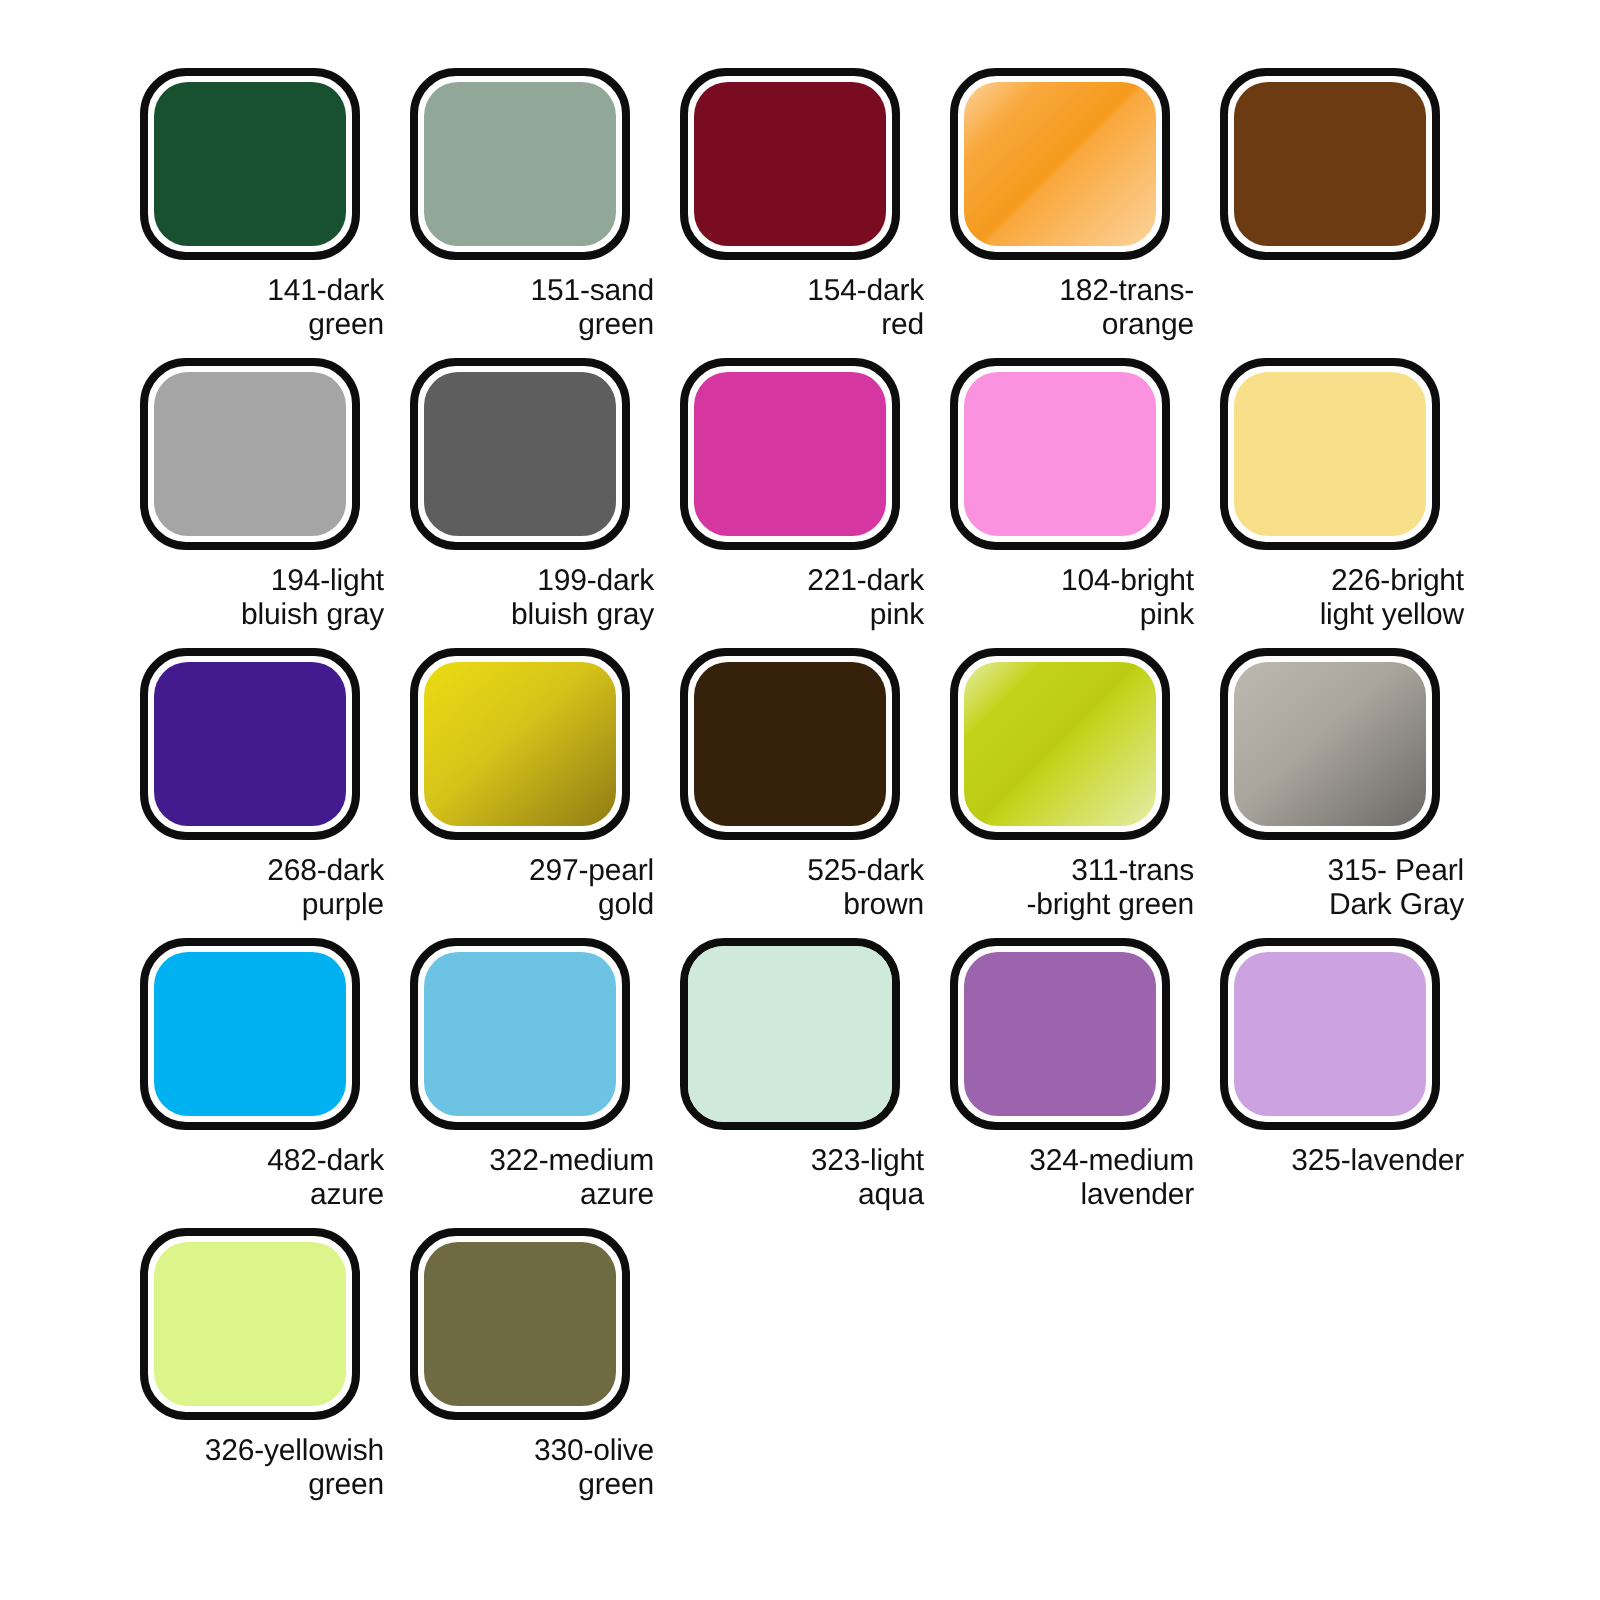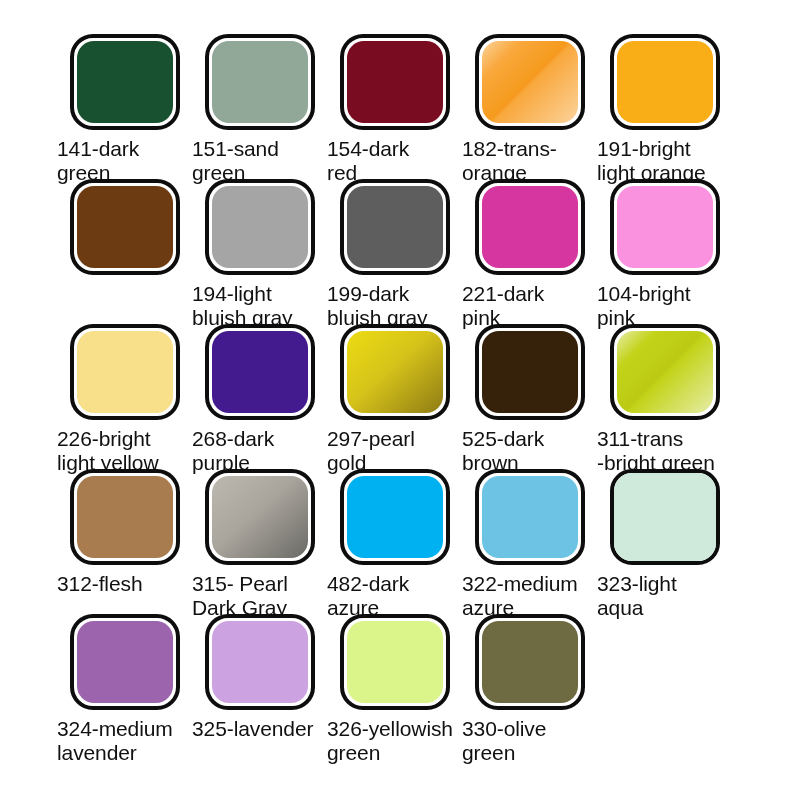--- a/index.html
+++ b/index.html
@@ -62,22 +62,22 @@
     border-radius: 17px;
     display: block;
   }
   .chip-outline.thin .chip-fill {
     border-radius: 18px;
   }
 
   .chip-label {
     margin-top: 7px;
     width: 135px;
-    text-align: left;
-    font-size: 21px;
+    text-align: right;
+    font-size: 15px;
     line-height: 1.16;
     color: #111111;
     letter-spacing: -0.1px;
     white-space: pre-line;
     font-family: "Liberation Sans", "DejaVu Sans", sans-serif;
   }
 </style>
 </head>
 <body>
 
@@ -106,27 +106,20 @@
       </div>
       <div class="swatch-cell">
         <div class="chip-outline">
           <div class="chip-fill" style="background: linear-gradient(135deg, rgb(252, 211, 155) 0%, rgb(249, 168, 60) 22%, rgb(245, 154, 29) 49%, rgb(249, 168, 60) 52%, rgb(252, 211, 155) 100%);"></div>
         </div>
         <div class="chip-label">182-trans-
 orange</div>
       </div>
       <div class="swatch-cell">
         <div class="chip-outline">
-          <div class="chip-fill" style="background: rgb(249, 174, 23);"></div>
-        </div>
-        <div class="chip-label">191-bright
-light orange</div>
-      </div>
-      <div class="swatch-cell">
-        <div class="chip-outline">
           <div class="chip-fill" style="background: rgb(109, 59, 17);"></div>
         </div>
       </div>
       <div class="swatch-cell">
         <div class="chip-outline">
           <div class="chip-fill" style="background: rgb(165, 165, 165);"></div>
         </div>
         <div class="chip-label">194-light
 bluish gray</div>
       </div>
@@ -181,26 +174,20 @@
       </div>
       <div class="swatch-cell">
         <div class="chip-outline">
           <div class="chip-fill" style="background: linear-gradient(135deg, rgb(230, 237, 166) 0%, rgb(195, 211, 25) 22%, rgb(188, 202, 20) 49%, rgb(195, 211, 25) 52%, rgb(230, 237, 166) 100%);"></div>
         </div>
         <div class="chip-label">311-trans
 -bright green</div>
       </div>
       <div class="swatch-cell">
         <div class="chip-outline">
-          <div class="chip-fill" style="background: rgb(169, 124, 80);"></div>
-        </div>
-        <div class="chip-label">312-flesh</div>
-      </div>
-      <div class="swatch-cell">
-        <div class="chip-outline">
           <div class="chip-fill" style="background: linear-gradient(138deg, rgb(189, 184, 176) 0%, rgb(169, 164, 156) 45%, rgb(107, 106, 102) 100%);"></div>
         </div>
         <div class="chip-label">315- Pearl
 Dark Gray</div>
       </div>
       <div class="swatch-cell">
         <div class="chip-outline">
           <div class="chip-fill" style="background: rgb(0, 177, 242);"></div>
         </div>
         <div class="chip-label">482-dark

